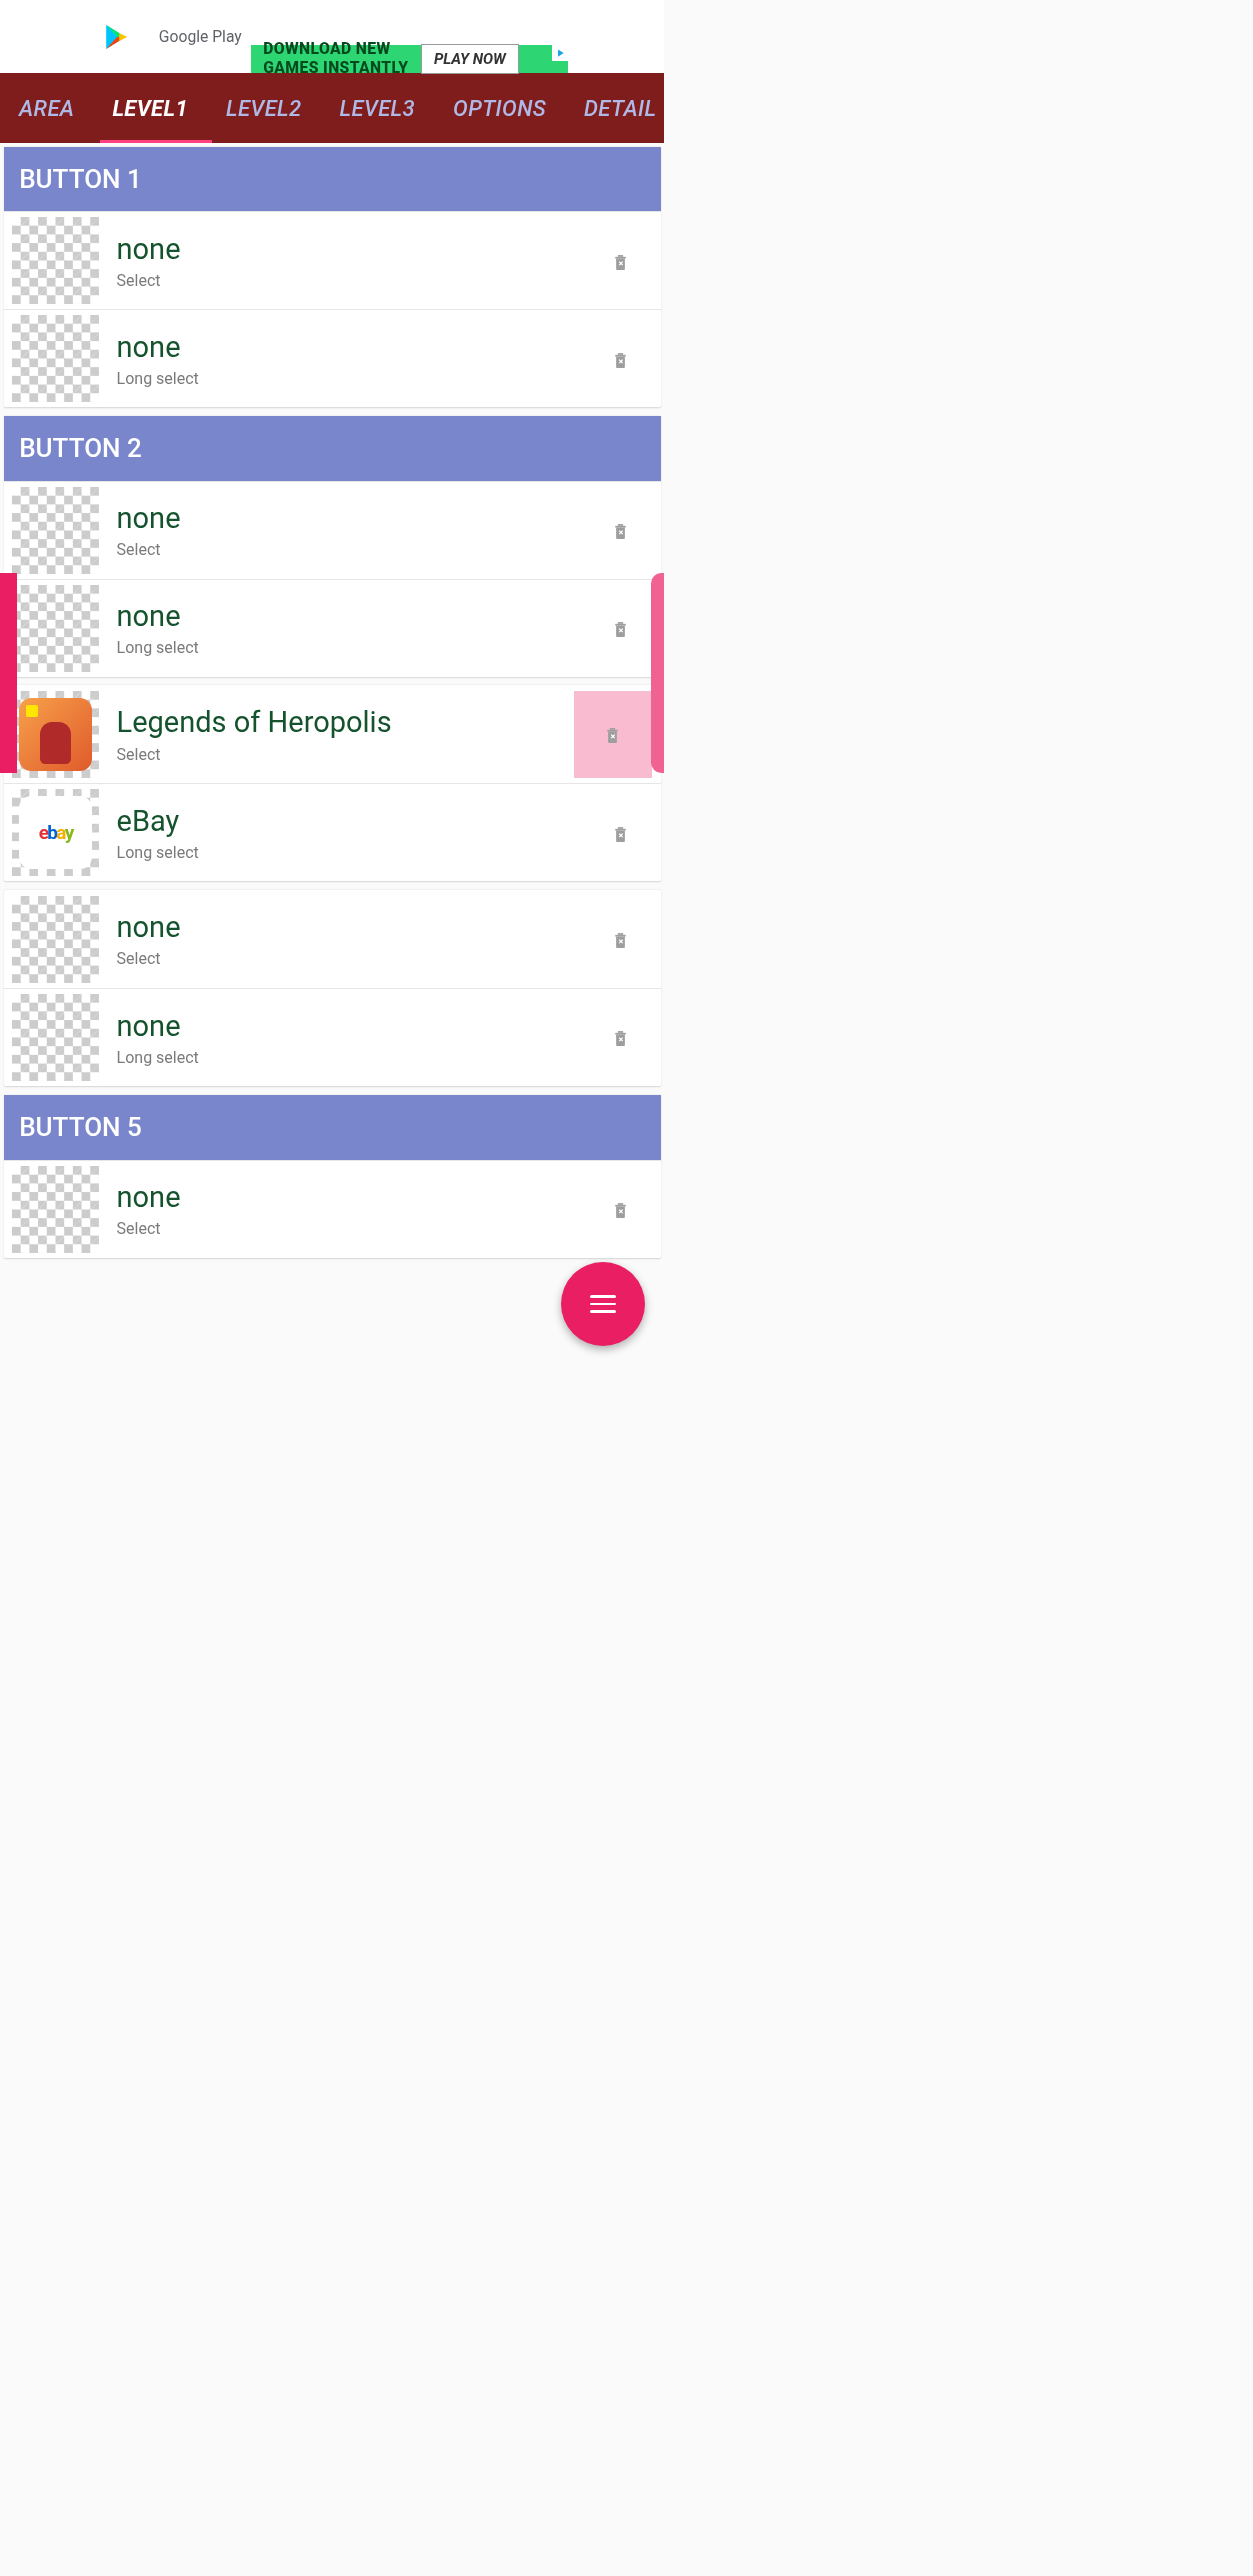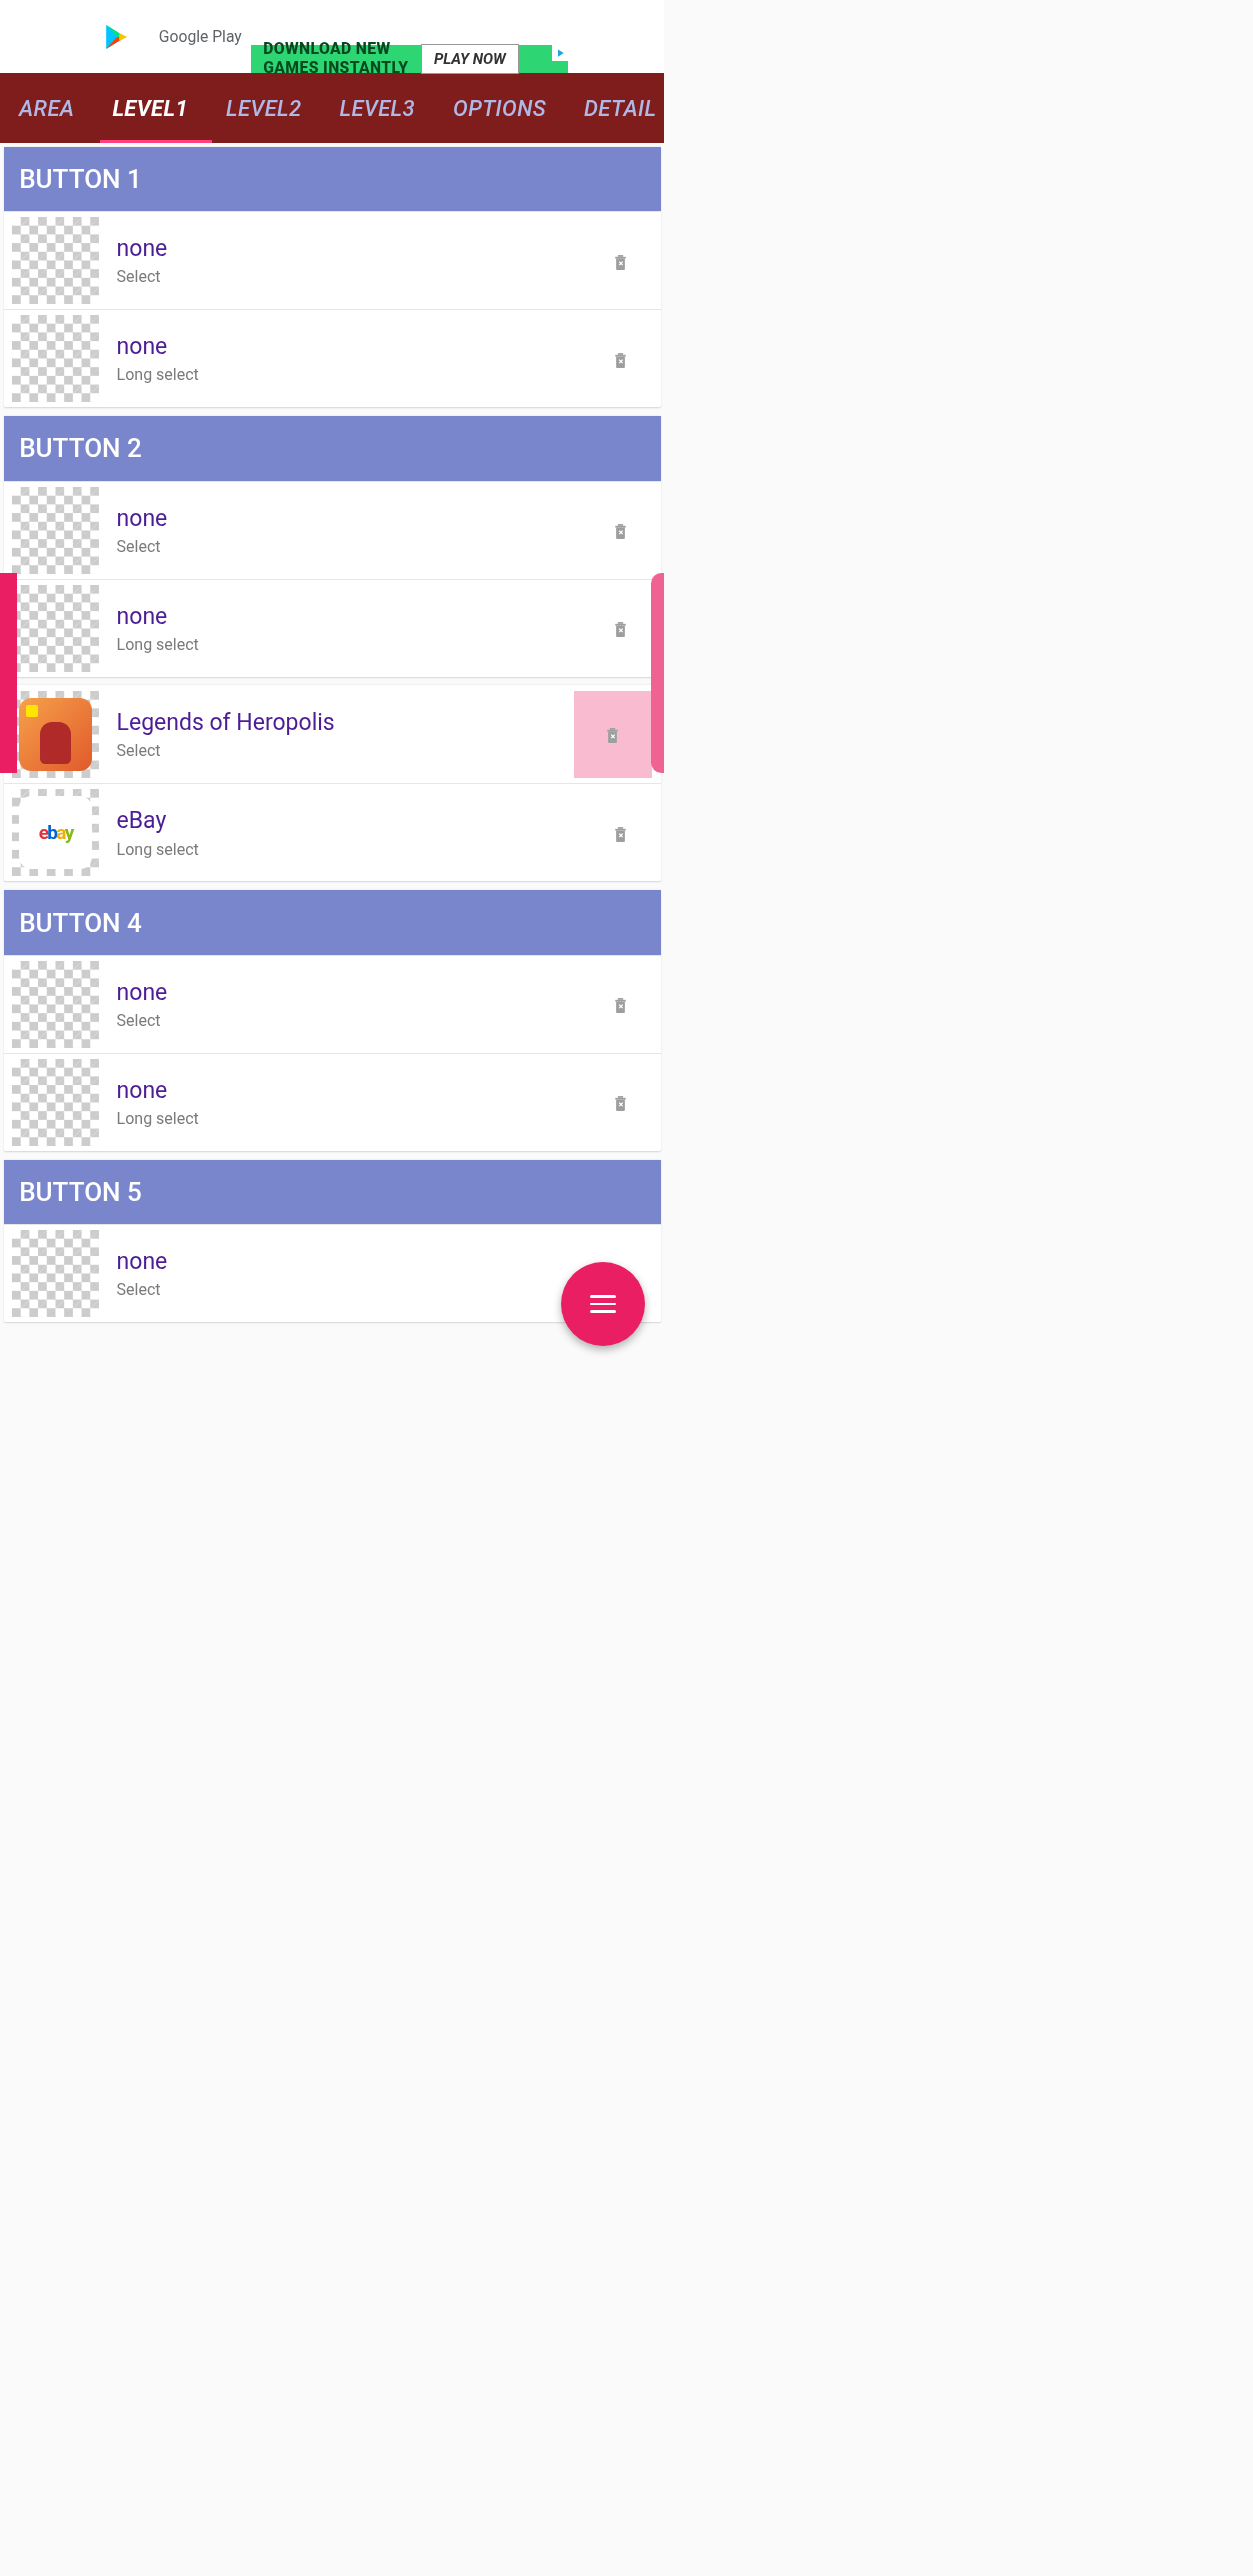--- a/index.html
+++ b/index.html
@@ -130,21 +130,21 @@
   content:""; position:absolute; top:7px; left:7px; width:12.2px; height:12.2px;
   background:#ffe600; border-radius:1.7px;
 }
 .icon-ebay { background:#fff; font-size:19px; letter-spacing:-1.7px; }
 .icon-ebay span:nth-child(1){color:#e53238;}
 .icon-ebay span:nth-child(2){color:#0064d2;}
 .icon-ebay span:nth-child(3){color:#f5af02;}
 .icon-ebay span:nth-child(4){color:#86b817;}
 
 .row-text { flex:1; padding-left:8.7px; }
-.row-title { font-size:23px; color:#4c1d95; font-weight:400; }
+.row-title { font-size:29px; color:#14532d; font-weight:400; }
 .row-sub { font-size:16px; color:#7a7a7a; margin-top:5.2px; }
 
 .trash {
   width:38px; height:38px; margin-right:21px;
   display:flex; align-items:center; justify-content:center;
   color:#9e9e9e;
 }
 .trash.hl {
   background:#f8bbd0; width:78px; height:87px; margin-right:8.7px;
   color:#9e9e9e;
@@ -308,21 +308,20 @@
           <svg viewBox="0 0 24 24">
             <path fill="currentColor" d="M6 7h12v2H6z"></path>
             <path fill="currentColor" d="M7 9h10v12a1 1 0 0 1-1 1H8a1 1 0 0 1-1-1z"></path>
             <rect x="9" y="5" width="6" height="2" fill="currentColor"></rect>
             <path fill="#fff" d="M10 13l1.5 1.5L10 16l1 1 1.5-1.5L14 17l1-1-1.5-1.5L15 13l-1-1-1.5 1.5L11 12z"></path>
           </svg>
         </div>
       </div>
     </div>
     <div class="card">
-      <div class="card-header">BUTTON 4</div>
       <div class="row">
         <div class="thumb"></div>
         <div class="row-text">
           <div class="row-title">none</div>
           <div class="row-sub">Select</div>
         </div>
         <div class="trash">
           <svg viewBox="0 0 24 24">
             <path fill="currentColor" d="M6 7h12v2H6z"></path>
             <path fill="currentColor" d="M7 9h10v12a1 1 0 0 1-1 1H8a1 1 0 0 1-1-1z"></path>

